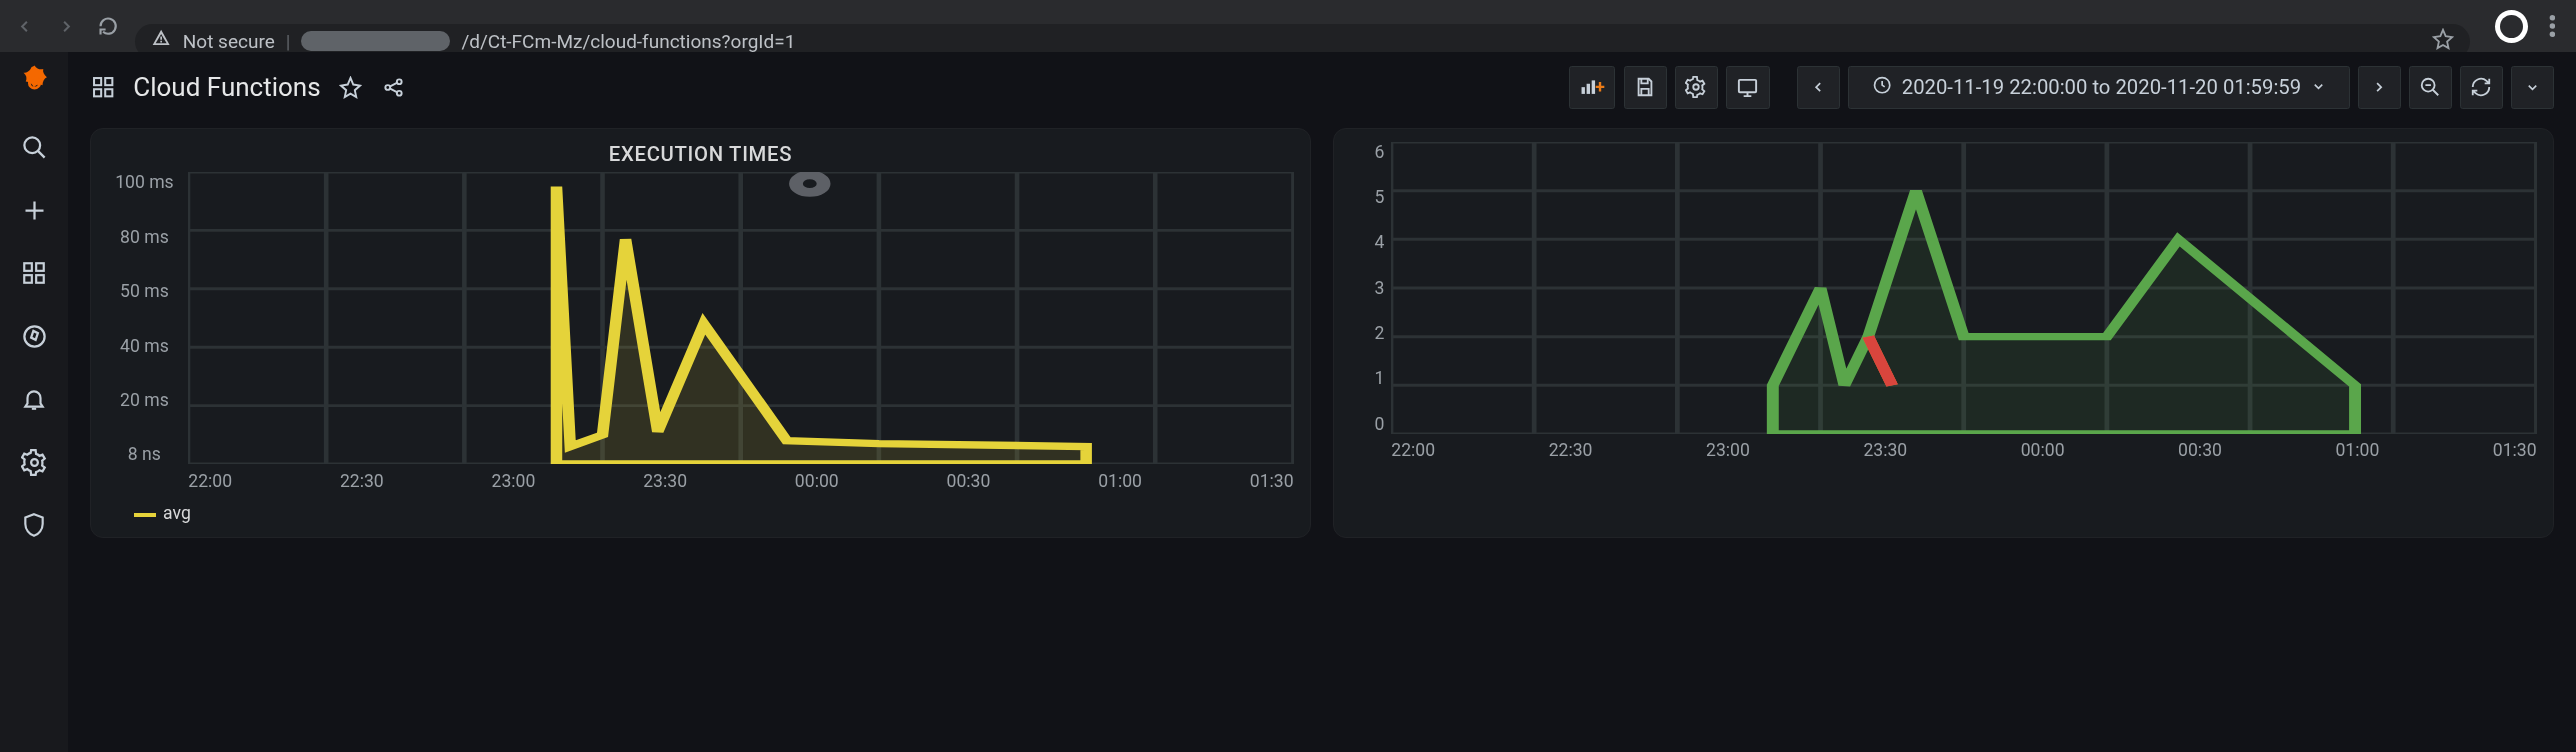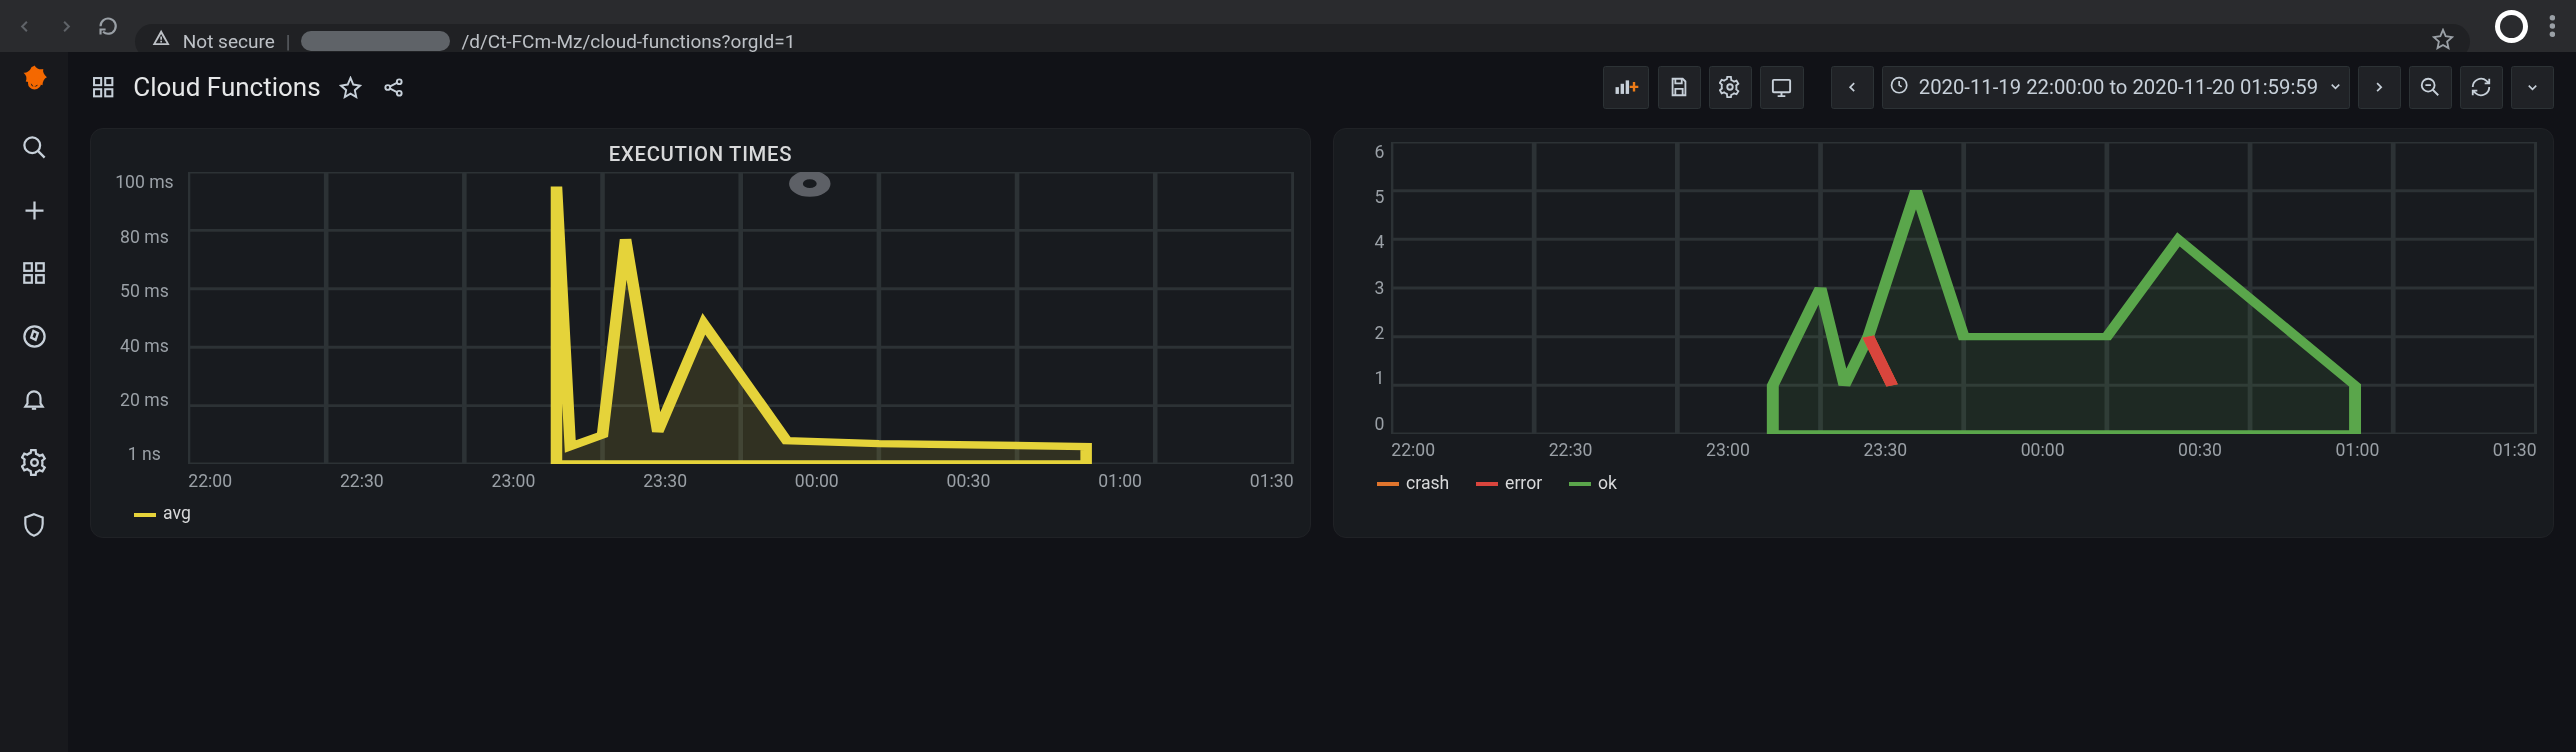--- a/index.html
+++ b/index.html
@@ -19,21 +19,21 @@
   .leftnav .logo { width:35px; height:35px; }
   .leftnav .nicon { width:30px; height:30px; color:#c7d0d9; display:flex; align-items:center; justify-content:center;}
   .content { position:absolute; left:68px; right:0; top:0; bottom:0; padding: 5.4px 22px; }
   
   .topbar { display:flex; align-items:center; height:60px; }
   .left-tb { display:flex; align-items:center; gap:16.3px; }
   .dash-title { font-size:26px; color:#e6e7e8; font-weight:400;}
   .tb-icon { width:27px; height:27px; color:#c7d0d9; display:flex; align-items:center; justify-content:center;}
   .right-tb { margin-left:auto; display:flex; align-items:center; gap:8.1px; }
   .btn { height:43px; min-width:43px; background:#202226; border:0.7px solid #2c3235; border-radius:2.7px; display:flex; align-items:center; justify-content:center; color:#c7d0d9; padding:0 9.5px;}
-  .btn.timerange { padding:0 6px; font-size:20.3px; gap:9.5px; }
+  .btn.timerange { padding:0 23px; font-size:20.3px; gap:9.5px; }
   .btn .plus-orange { color:#eb7b18; font-weight:bold; font-size:17.6px; margin-left:-4.1px;}
   
   .panel-row { display:flex; gap:22px; margin-top:11px; }
   .panel { flex:1; background:#181b1f; border:0.7px solid #202226; border-radius:13px; padding:12.2px 16.3px 13.6px 16.3px; position:relative; }
   .panel-title { text-align:center; font-size:20.3px; color:#d8d9da; font-weight:500; letter-spacing:0.7px; margin-bottom:6.8px;}
   .plot-wrap { display:flex; }
   .yaxis { width:81px; display:flex; flex-direction:column; justify-content:space-between; align-items:flex-end; padding-right:6.8px; font-size:17.6px; color:#9aa0a6;}
   .plot { position:relative; flex:1; }
   .plot svg { position:absolute; inset:0; }
   .xaxis { display:flex; justify-content:space-between; font-size:17.6px; color:#9aa0a6; margin-top:6.8px; padding-left:81px;}
@@ -251,21 +251,21 @@
 
       <div class="panel">
         <div class="panel-title">EXECUTION TIMES</div>
         <div class="plot-wrap">
           <div class="yaxis" style="height:292px;align-items:center;">
             <span>100 ms</span>
             <span>80 ms</span>
             <span>50 ms</span>
             <span>40 ms</span>
             <span>20 ms</span>
-            <span>1 ns</span>
+            <span>8 ns</span>
           </div>
           <div class="plot" style="height:292px;">
             <svg viewBox="0 0 240 100" preserveAspectRatio="none" width="100%" height="100%">
               <g class="grid">
                 <line x1="0" y1="0" x2="240" y2="0"></line>
                   <line x1="0" y1="20" x2="240" y2="20"></line>
                   <line x1="0" y1="40" x2="240" y2="40"></line>
                   <line x1="0" y1="60" x2="240" y2="60"></line>
                   <line x1="0" y1="80" x2="240" y2="80"></line>
                   <line x1="0" y1="100" x2="240" y2="100"></line>
@@ -339,23 +339,18 @@
         <div class="xaxis" style="padding-left:41px;">
           <span>22:00</span>
           <span>22:30</span>
           <span>23:00</span>
           <span>23:30</span>
           <span>00:00</span>
           <span>00:30</span>
           <span>01:00</span>
           <span>01:30</span>
         </div>
-        <div class="legend">
-          <span><span class="lg-swatch c-crash"></span><span>crash</span></span>
-          <span><span class="lg-swatch c-error"></span><span>error</span></span>
-          <span><span class="lg-swatch c-ok"></span><span>ok</span></span>
-        </div>
       </div>
 
     </div>
   </div>
 </div>
 
 
 </body></html>

